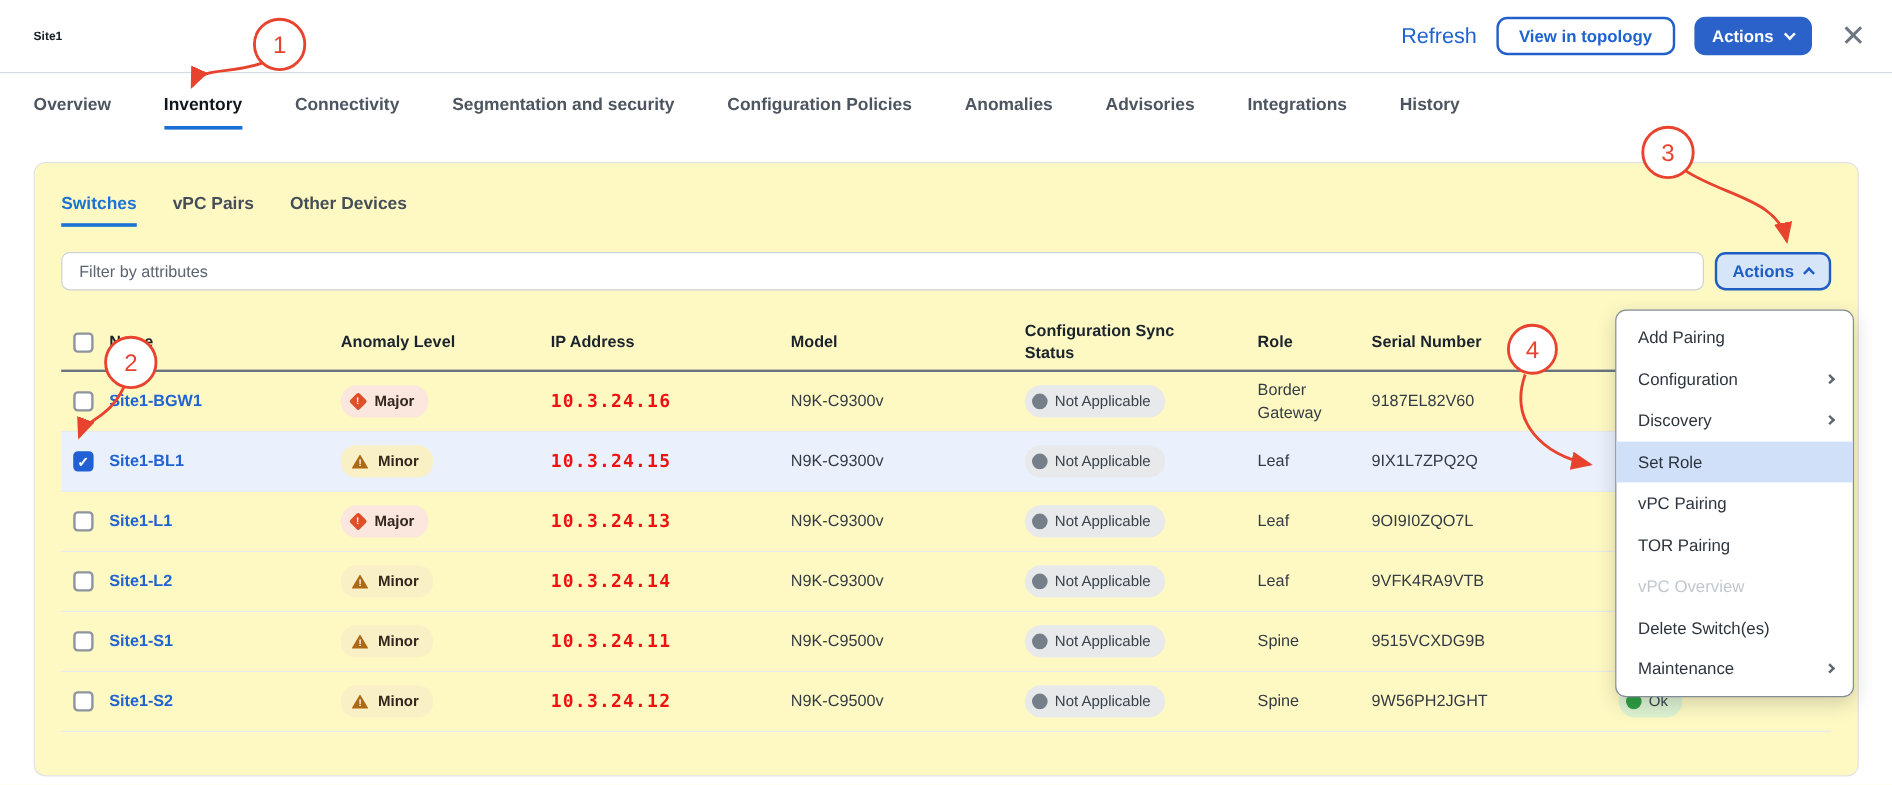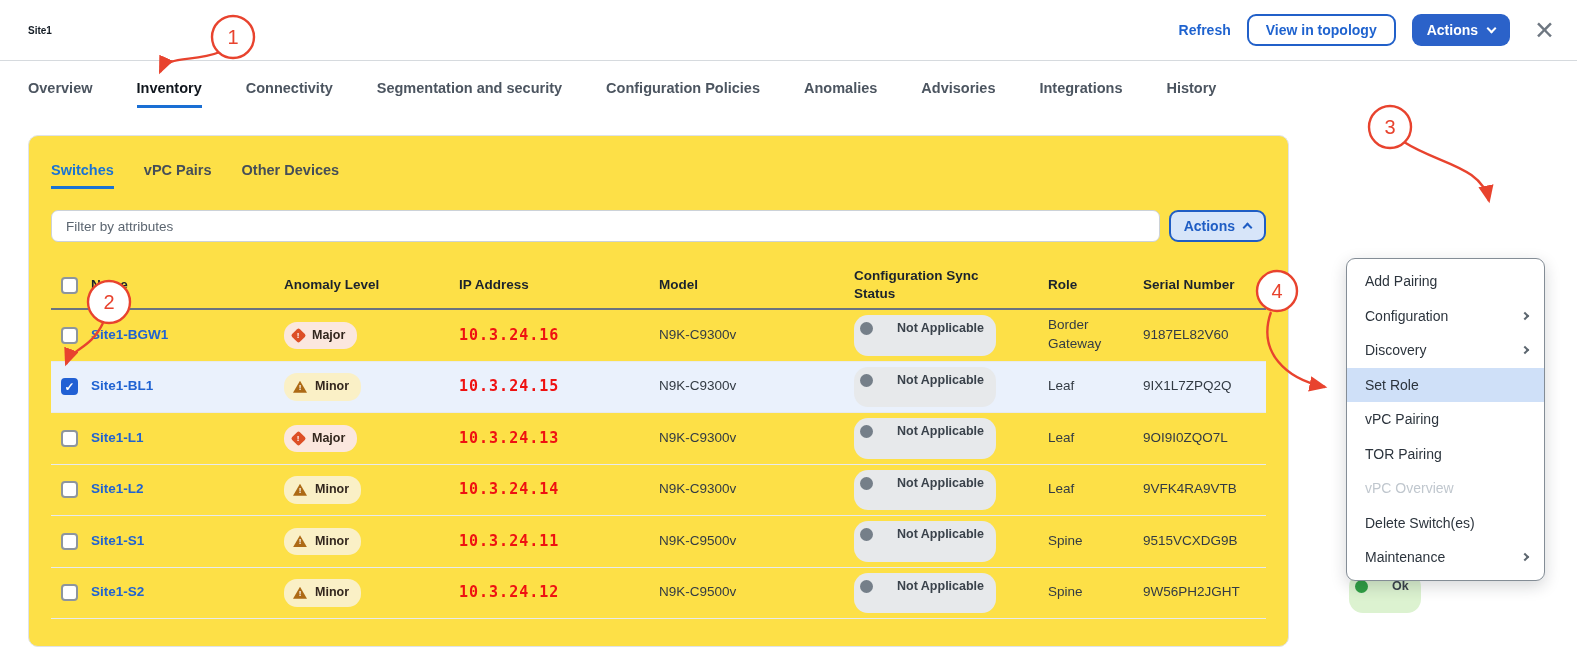--- a/index.html
+++ b/index.html
@@ -6,40 +6,40 @@
   body {
     width:1577px; height:654px; position:relative; overflow:hidden;
     background:#fff; font-family:"Liberation Sans", sans-serif; color:#222;
   }
   
   .top-header{position:absolute;left:0;top:0;width:1577px;height:61px;
     border-bottom:1px solid #d6dade;display:flex;align-items:center;
     justify-content:space-between;padding:0 22px 0 28px;background:#fff;z-index:5;}
   .title{font-size:10px;font-weight:700;color:#141c25;}
   .header-right{display:flex;align-items:center;gap:16px;}
-  .link-btn{color:#1f63cf;font-weight:700;font-size:14px;cursor:pointer;}
+  .link-btn{color:#1f63cf;font-weight:400;font-size:18px;cursor:pointer;}
   .btn-outline{border:2px solid #2160c9;color:#1f63cf;font-weight:700;font-size:14px;
     padding:6px 17px;border-radius:9px;background:#fff;display:flex;gap:8px;align-items:center;cursor:pointer;}
   .btn-solid{background:#2b62c9;color:#fff;font-weight:700;font-size:14px;
     padding:8px 15px;border-radius:9px;display:flex;gap:10px;align-items:center;cursor:pointer;border:none;}
   .chev{display:inline-block;width:7px;height:7px;border-right:2px solid currentColor;
     border-bottom:2px solid currentColor;}
   .chev.down{transform:rotate(45deg);margin-top:-3px;}
   .chev.up{transform:rotate(-135deg);margin-top:3px;}
   .chev.right{transform:rotate(-45deg);width:6px;height:6px;border-color:#5c666f;}
   .close-x{font-size:25px;color:#6e7781;margin-left:8px;cursor:pointer;line-height:1;font-weight:400;}
   
   .frag{position:absolute;top:0;background:#fbfbfa;border:1px solid #edeeef;border-top:none;}
   
   .tabbar{position:absolute;left:28px;top:80px;display:flex;gap:44px;z-index:4;}
   .tab{font-size:14.5px;font-weight:700;color:#4c5560;padding-bottom:9px;cursor:pointer;white-space:nowrap;}
   .tab.active{color:#10161d;border-bottom:3px solid #1a6fd4;}
   
-  .card{position:absolute;left:28px;top:135px;width:1261px;height:512px;
-    border:1px solid #dfe3e8;border-radius:10px;background:#fde047;padding:0 22px;z-index:2;}
+  .card{position:absolute;left:28px;top:135px;width:1521px;height:512px;
+    border:1px solid #dfe3e8;border-radius:10px;background:#fef9c3;padding:0 22px;z-index:2;}
   .subtabs{display:flex;gap:30px;padding-top:26px;}
   .subtab{font-size:14.5px;font-weight:700;color:#454e58;padding-bottom:8px;cursor:pointer;}
   .subtab.active{color:#1a73d4;border-bottom:3px solid #1a73d4;}
   .filter-row{display:flex;align-items:center;gap:9px;margin-top:21px;}
   .filter-input{flex:1;height:32px;border:1px solid #ccd2d8;border-radius:7px;
     font-size:13.5px;padding:0 14px;color:#333;outline:none;background:#fff;font-family:"Liberation Sans",sans-serif;}
   .filter-input::placeholder{color:#5b6570;}
   .btn-actions2{background:#d7e5f9;border:2px solid #1f5dc4;color:#1f5dc4;font-weight:700;
     font-size:14px;height:32px;padding:0 13px;border-radius:9px;display:flex;align-items:center;gap:9px;cursor:pointer;}
   
@@ -56,22 +56,22 @@
   .badge{display:inline-flex;align-items:center;gap:8px;border-radius:13px;
     padding:5px 12px 5px 9px;font-size:12.5px;font-weight:700;color:#33271e;}
   .badge.major{background:#fbe7de;}
   .badge.minor{background:#faf0c6;}
   .diamond{width:11px;height:11px;background:#dd4f26;transform:rotate(45deg);
     border-radius:2px;display:flex;align-items:center;justify-content:center;flex:none;}
   .diamond span{transform:rotate(-45deg);color:#fff;font-size:8px;font-weight:700;line-height:1;}
   .tri{width:14px;height:12px;clip-path:polygon(50% 0,100% 100%,0 100%);background:#ad6a15;
     display:flex;align-items:flex-end;justify-content:center;color:#fff;
     font-size:8px;font-weight:700;line-height:10px;flex:none;}
-  .pill{display:inline-flex;align-items:center;gap:24px;border-radius:14px;
-    padding:5px 12px 18px 6px;font-size:12.5px;font-weight:700;color:#3a424b;}
+  .pill{display:inline-flex;align-items:center;gap:6px;border-radius:14px;
+    padding:5px 12px 5px 6px;font-size:12.5px;font-weight:400;color:#3a424b;}
   .pill.gray{background:#e7e9eb;}
   .pill.gray .dot{background:#757f89;}
   .pill.green{background:#dcf2d0;}
   .pill.green .dot{background:#2f9e44;}
   .dot{width:13px;height:13px;border-radius:50%;flex:none;}
   .checkbox{width:17px;height:17px;border:2px solid #8d959e;border-radius:4px;background:#fff;
     margin-left:10px;cursor:pointer;display:flex;align-items:center;justify-content:center;}
   .checkbox.checked{background:#2160d4;border-color:#2160d4;color:#fff;font-size:12px;font-weight:700;line-height:1;}
   .status-cell{padding-left:28px;}
   

